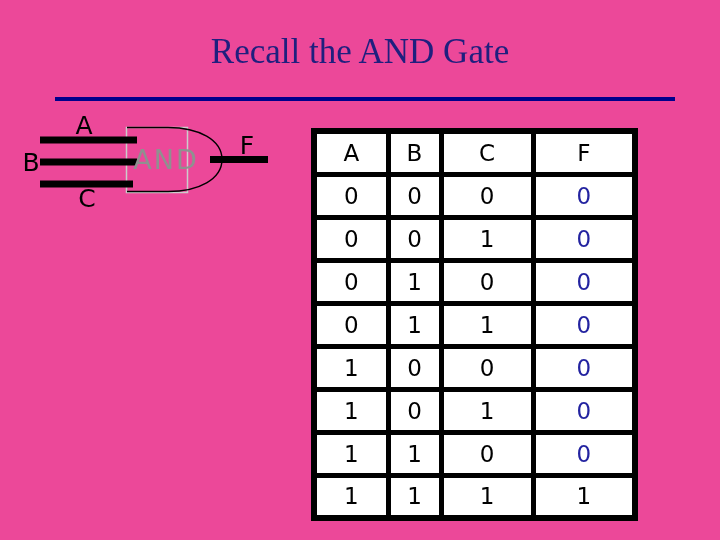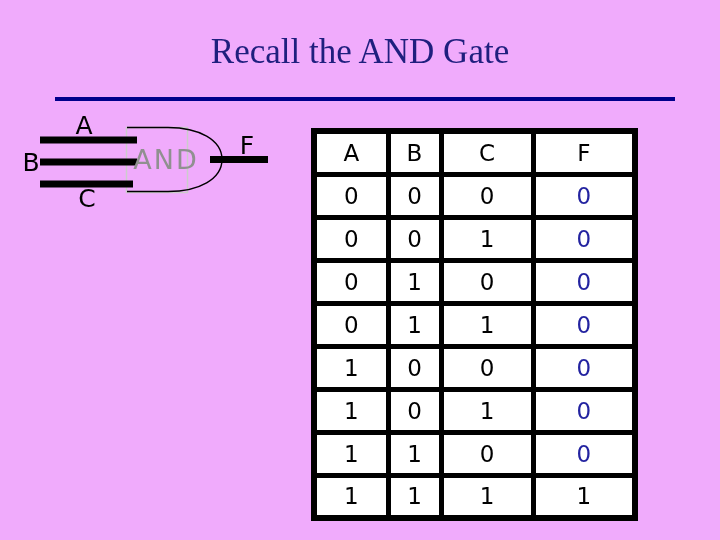--- a/index.html
+++ b/index.html
@@ -5,21 +5,21 @@
   html, body {
     margin: 0;
     padding: 0;
     background: #ffffff;
     font-family: "DejaVu Sans", sans-serif;
   }
   .slide {
     position: relative;
     width: 720px;
     height: 540px;
-    background: #f0abfc;
+    background: #ec4899;
     overflow: hidden;
   }
   .title {
     position: absolute;
     top: 30px;
     left: 0;
     width: 720px;
     margin: 0;
     text-align: center;
     font-family: "Liberation Serif", "DejaVu Serif", serif;

